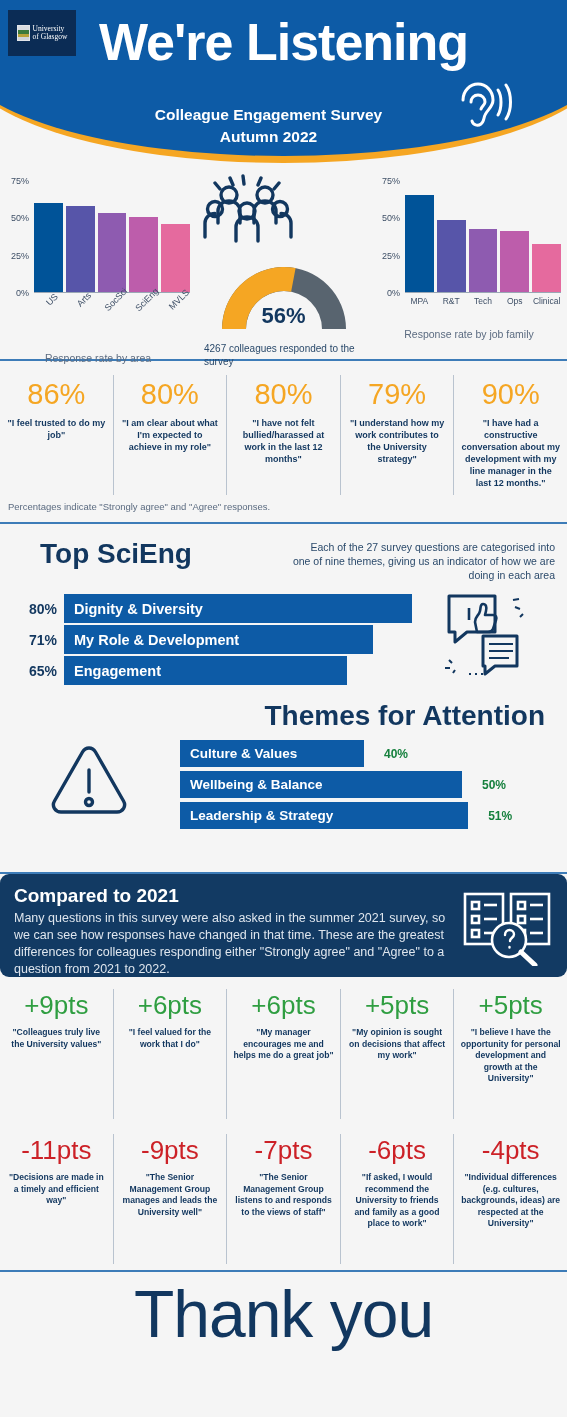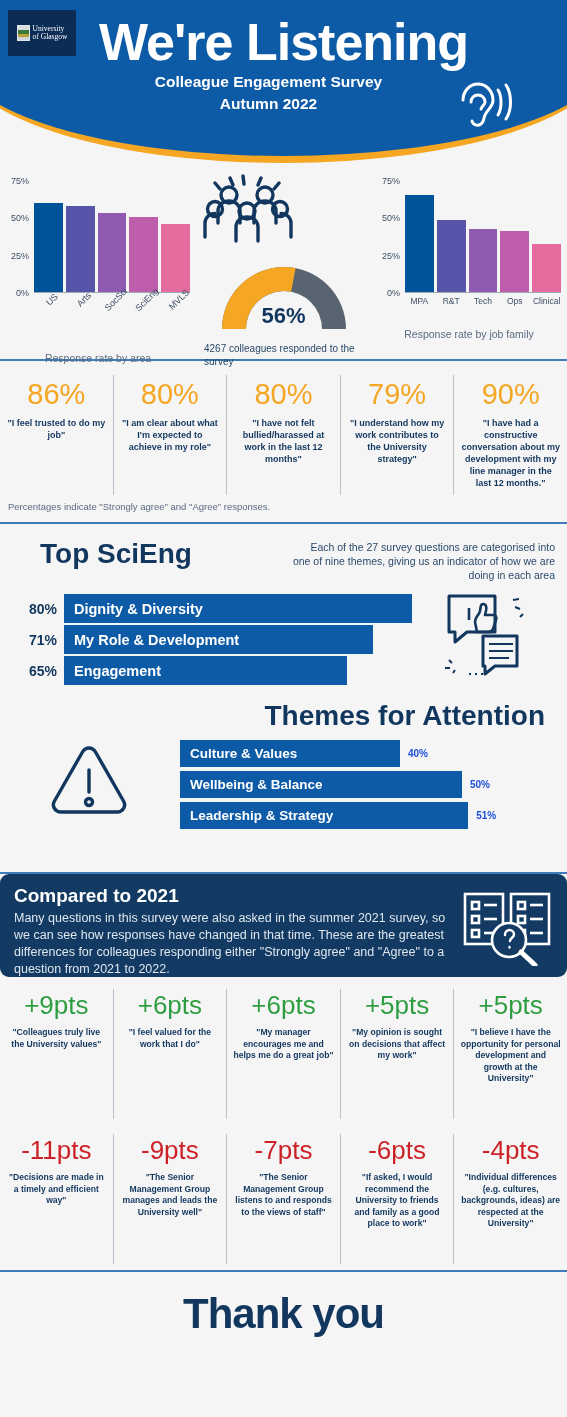--- a/index.html
+++ b/index.html
@@ -43,21 +43,21 @@
     font-family: "Liberation Serif", serif;
   }
   .header-title {
     position: absolute; left: 0; top: 12px; width: 567px;
     text-align: center;
     color: #ffffff;
     font-size: 52px; font-weight: bold; letter-spacing: -1px;
     z-index: 4;
   }
   .header-sub {
-    position: absolute; left: 0; top: 71px; width: 567px;
+    position: absolute; left: 0; top: 104px; width: 567px;
     text-align: center; color: #ffffff;
     font-size: 15.5px; font-weight: bold; line-height: 22px;
     z-index: 4; padding-right: 30px;
   }
   .ear-icon { position: absolute; right: 52px; top: 80px; z-index: 5; }
 
   
   .charts {
     position: relative;
     height: 198px;
@@ -133,21 +133,21 @@
   
   .attnband { position: relative; height: 180px; border-bottom: 2px solid #3d7cb8; padding-top: 6px; }
   .attn-title { text-align: right; font-size: 28px; font-weight: bold; color: #12375f; padding-right: 22px; }
   .abars { margin-top: 8px; padding-left: 180px; }
   .abarrow { display: flex; align-items: center; height: 27px; margin-bottom: 4px; }
   .abar {
     height: 27px; background: #0d5ba6; color: #fff;
     font-size: 13.5px; font-weight: bold;
     display: flex; align-items: center; padding-left: 10px;
   }
-  .abarpct { font-size: 10px; font-weight: bold; color: #1d4ed8; padding-left: 8px; }
+  .abarpct { font-size: 12px; font-weight: bold; color: #15803d; padding-left: 20px; }
   .warn-icon { position: absolute; left: 48px; top: 48px; }
 
   
   .cmpband { height: 103px; background: #123a63; position: relative; padding: 11px 14px; border-radius: 9px; }
   .cmp-title { color: #fff; font-size: 19px; font-weight: bold; }
   .cmp-text { color: #dfe6ee; font-size: 12.5px; line-height: 17px; width: 440px; margin-top: 3px; }
   .survey-icon { position: absolute; right: 14px; top: 16px; }
 
   
   .ptsband { height: 145px; padding-top: 12px; }
@@ -155,21 +155,21 @@
   .ptscell { flex: 1; text-align: center; padding: 0 6px; border-right: 1px solid #b9c3cf; }
   .ptscell:last-child { border-right: none; }
   .ptsnum { font-size: 26px; line-height: 33px; }
   .ptsnum.pos { color: #2f9e41; }
   .ptsnum.neg { color: #cc2127; }
   .ptstext { font-size: 8.6px; font-weight: bold; color: #12375f; line-height: 11.5px; margin-top: 5px; }
   .ptsband.neg-band { height: 150px; border-bottom: 2px solid #3d7cb8; }
 
   
   .footer { height: 84px; display: flex; align-items: center; justify-content: center; }
-  .footer-text { font-size: 42px; font-weight: bold; color: #12375f; letter-spacing: -1px; }
+  .footer-text { font-size: 66px; font-weight: normal; color: #12375f; letter-spacing: -1px; }
 </style>
 </head>
 <body>
 
 <div class="header">
   <div class="header-curve"></div>
   <div class="logo-box">
     <div class="logo-crest"></div>
     <div class="logo-text">
       <div>University</div>
@@ -337,21 +337,21 @@
   <div class="attn-title">Themes for Attention</div>
   <span class="warn-icon">
     <svg width="82" height="80" viewBox="0 0 82 80" fill="none" stroke="#12375f" stroke-width="3.4" stroke-linejoin="round">
       <path d="M41 6c3 0 5 1.5 6.5 4l28 49c3 5-0.5 11-6.5 11h-56c-6 0-9.5-6-6.5-11l28-49C36 7.5 38 6 41 6z"></path>
       <path d="M41 28v22" stroke-linecap="round"></path>
       <circle cx="41" cy="60" r="3.5"></circle>
     </svg>
   </span>
   <div class="abars">
     <div class="abarrow">
-      <div class="abar" style="width: 220px;">
+      <div class="abar" style="width: 184px;">
           <span>Culture &amp; Values</span>
         </div>
       <div class="abarpct">40%</div>
     </div>
     <div class="abarrow">
       <div class="abar" style="width: 282px;">
           <span>Wellbeing &amp; Balance</span>
         </div>
       <div class="abarpct">50%</div>
     </div>

